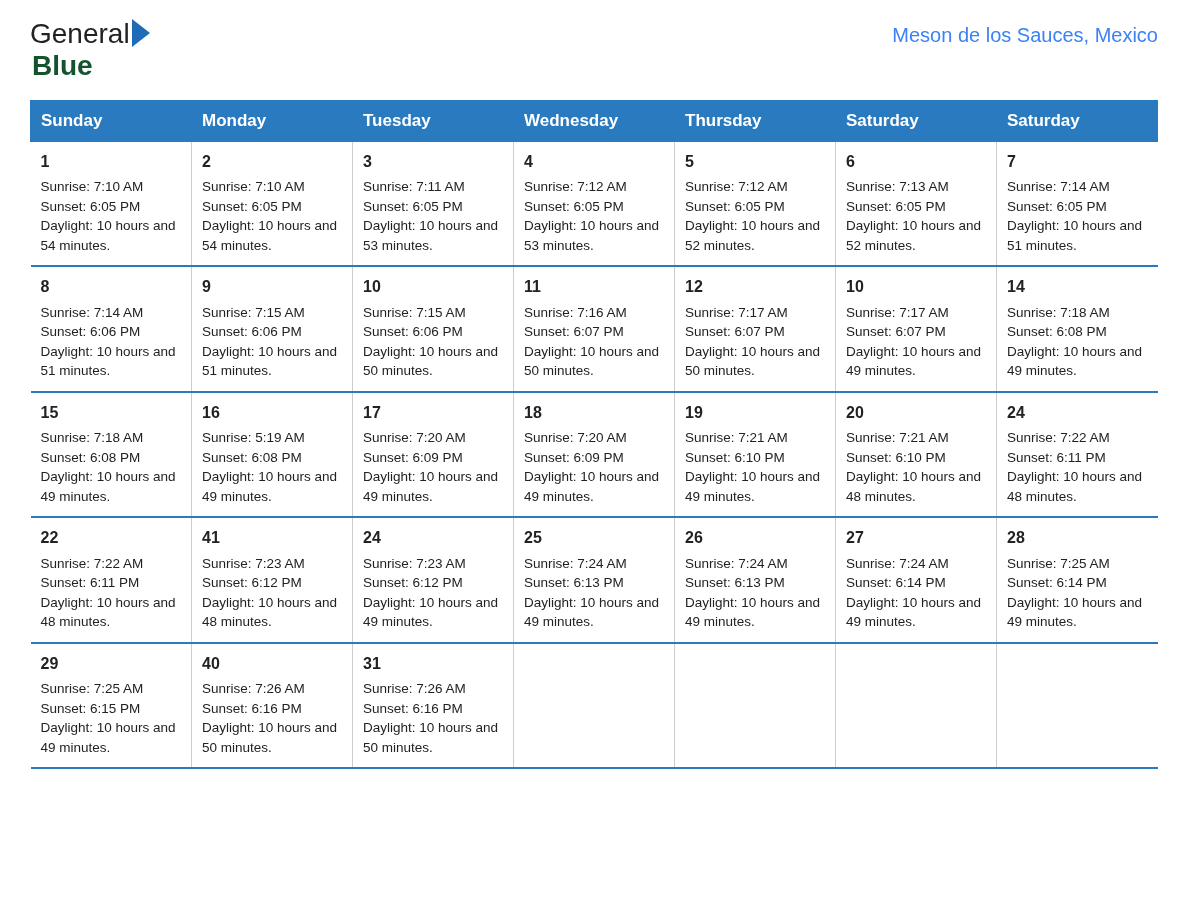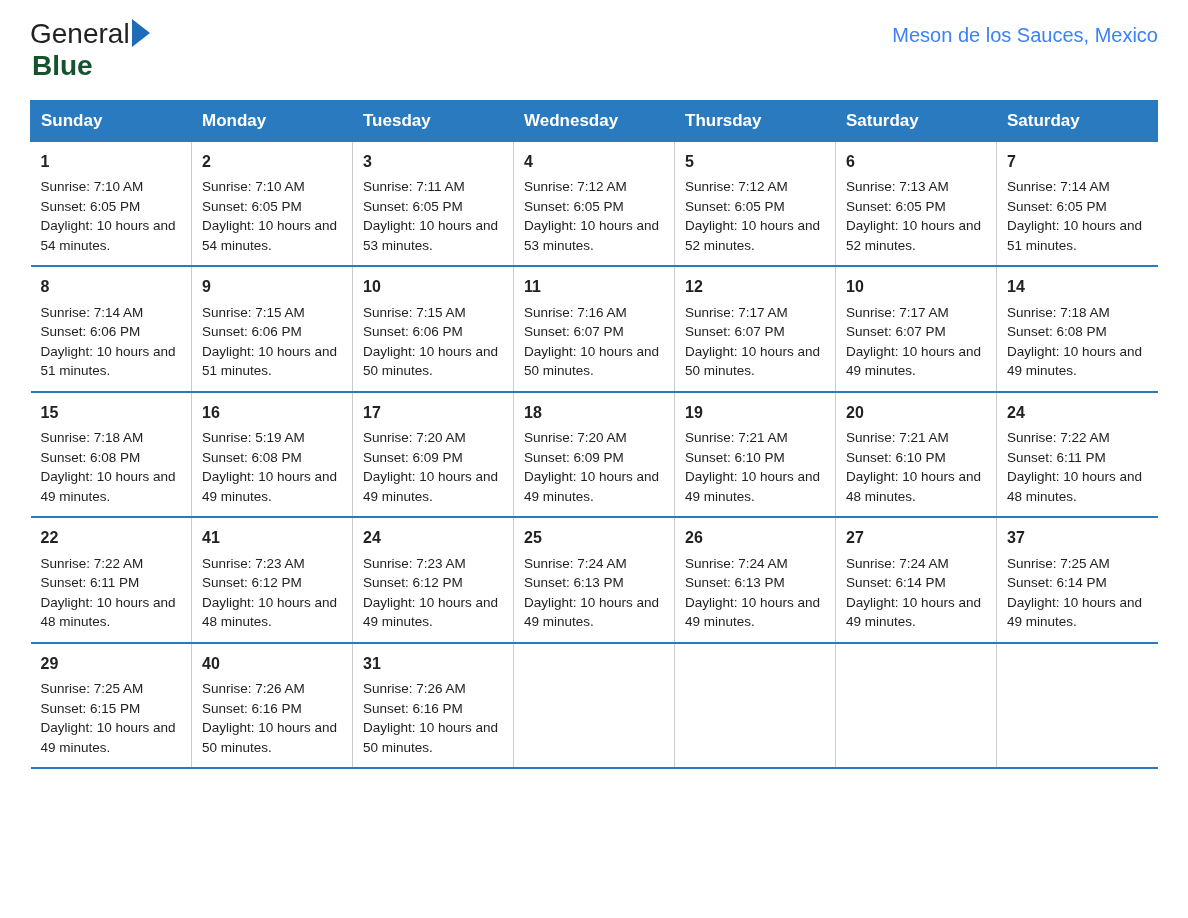--- a/index.html
+++ b/index.html
@@ -160,21 +160,21 @@
         <td><span class="day-number">20</span><span>Sunrise: 7:21 AM</span><br><span>Sunset: 6:10 PM</span><br><span>Daylight: 10 hours and 48 minutes.</span></td>
         <td><span class="day-number">24</span><span>Sunrise: 7:22 AM</span><br><span>Sunset: 6:11 PM</span><br><span>Daylight: 10 hours and 48 minutes.</span></td>
       </tr>
       <tr>
         <td><span class="day-number">22</span><span>Sunrise: 7:22 AM</span><br><span>Sunset: 6:11 PM</span><br><span>Daylight: 10 hours and 48 minutes.</span></td>
         <td><span class="day-number">41</span><span>Sunrise: 7:23 AM</span><br><span>Sunset: 6:12 PM</span><br><span>Daylight: 10 hours and 48 minutes.</span></td>
         <td><span class="day-number">24</span><span>Sunrise: 7:23 AM</span><br><span>Sunset: 6:12 PM</span><br><span>Daylight: 10 hours and 49 minutes.</span></td>
         <td><span class="day-number">25</span><span>Sunrise: 7:24 AM</span><br><span>Sunset: 6:13 PM</span><br><span>Daylight: 10 hours and 49 minutes.</span></td>
         <td><span class="day-number">26</span><span>Sunrise: 7:24 AM</span><br><span>Sunset: 6:13 PM</span><br><span>Daylight: 10 hours and 49 minutes.</span></td>
         <td><span class="day-number">27</span><span>Sunrise: 7:24 AM</span><br><span>Sunset: 6:14 PM</span><br><span>Daylight: 10 hours and 49 minutes.</span></td>
-        <td><span class="day-number">37</span><span>Sunrise: 7:25 AM</span><br><span>Sunset: 6:14 PM</span><br><span>Daylight: 10 hours and 49 minutes.</span></td>
+        <td><span class="day-number">28</span><span>Sunrise: 7:25 AM</span><br><span>Sunset: 6:14 PM</span><br><span>Daylight: 10 hours and 49 minutes.</span></td>
       </tr>
       <tr>
         <td><span class="day-number">29</span><span>Sunrise: 7:25 AM</span><br><span>Sunset: 6:15 PM</span><br><span>Daylight: 10 hours and 49 minutes.</span></td>
         <td><span class="day-number">40</span><span>Sunrise: 7:26 AM</span><br><span>Sunset: 6:16 PM</span><br><span>Daylight: 10 hours and 50 minutes.</span></td>
         <td><span class="day-number">31</span><span>Sunrise: 7:26 AM</span><br><span>Sunset: 6:16 PM</span><br><span>Daylight: 10 hours and 50 minutes.</span></td>
         <td class="empty"></td>
         <td class="empty"></td>
         <td class="empty"></td>
         <td class="empty"></td>
       </tr>

